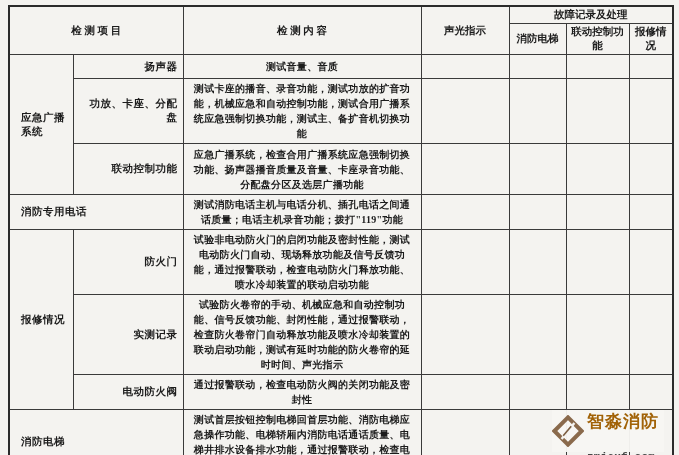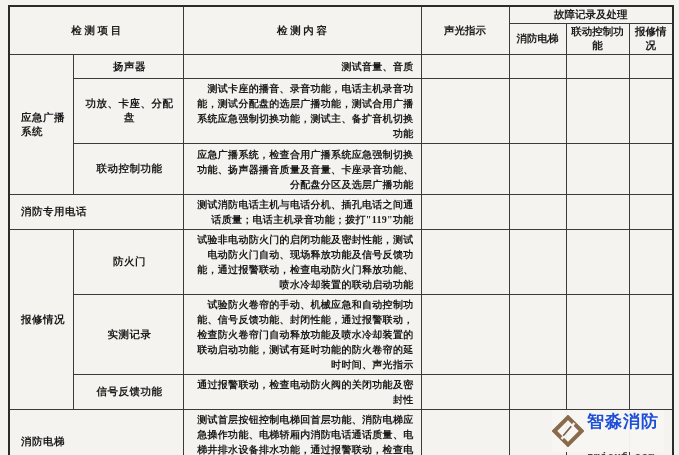--- a/index.html
+++ b/index.html
@@ -17,35 +17,35 @@
   }
   .grid th,.grid td{
     border:1px solid #3a3a3a;
     padding:2px 5px;
     font-weight:bold;
     vertical-align:middle;
     overflow:hidden;
   }
   .grid th{font-size:10.5px;text-align:center;padding:1px 2px;}
   td.sys{font-size:10.5px;text-align:left;padding-left:11px;letter-spacing:.5px;}
-  td.item{font-size:10.5px;text-align:center;padding-left:8px;letter-spacing:.5px;}
-  td.content{font-size:10px;line-height:15px;text-align:right;padding:2px 7px;letter-spacing:.3px;}
+  td.item{font-size:10.5px;text-align:right;padding-left:8px;letter-spacing:.5px;}
+  td.content{font-size:10px;line-height:15px;text-align:center;padding:2px 7px;letter-spacing:.3px;}
   td.blank{padding:0;}
   .hdr-split{border-bottom:1px solid #3a3a3a;}
   
   .logo{
     position:absolute;left:552px;top:410px;width:112px;height:42px;
     display:flex;align-items:flex-start;
     background:rgba(247,246,243,0.96);
   }
   .logo-icon{flex:0 0 auto;margin-top:5px;}
   .logo-texts{display:flex;flex-direction:column;margin-left:3px;margin-top:2px;}
   .logo-title{
     font-family:"Liberation Sans","DejaVu Sans",sans-serif;
-    font-size:17px;font-weight:bold;color:#1d4ed8;letter-spacing:1px;line-height:19px;
+    font-size:17px;font-weight:bold;color:#a16207;letter-spacing:1px;line-height:19px;
   }
   .logo-url{
     font-family:"Liberation Mono","DejaVu Sans Mono",monospace;
     font-size:11px;font-weight:bold;color:#474747;line-height:12px;letter-spacing:.2px;margin-top:20px;
   }
 </style>
 </head>
 <body>
 
 <table class="grid">
@@ -76,21 +76,21 @@
       <td rowspan="3" class="sys">应急广播系统</td>
       <td class="item">扬声器</td>
       <td class="content">测试音量、音质</td>
       <td class="blank"></td>
       <td class="blank"></td>
       <td class="blank"></td>
       <td class="blank"></td>
     </tr>
     <tr style="height:52px">
       <td class="item">功放、卡座、分配盘</td>
-      <td class="content">测试卡座的播音、录音功能，电话主机录音功能，测试分配盘的选层广播功能，测试合用广播系统应急强制切换功能，测试主、备扩音机切换功能</td>
+      <td class="content">测试卡座的播音、录音功能，测试功放的扩音功能，机械应急和自动控制功能，测试合用广播系统应急强制切换功能，测试主、备扩音机切换功能</td>
       <td class="blank"></td>
       <td class="blank"></td>
       <td class="blank"></td>
       <td class="blank"></td>
     </tr>
     <tr style="height:51px">
       <td class="item">联动控制功能</td>
       <td class="content">应急广播系统，检查合用广播系统应急强制切换功能、扬声器播音质量及音量、卡座录音功能、分配盘分区及选层广播功能</td>
       <td class="blank"></td>
       <td class="blank"></td>
@@ -116,21 +116,21 @@
     </tr>
     <tr style="height:64px">
       <td class="item">实测记录</td>
       <td class="content">试验防火卷帘的手动、机械应急和自动控制功能、信号反馈功能、封闭性能，通过报警联动，检查防火卷帘门自动释放功能及喷水冷却装置的联动启动功能，测试有延时功能的防火卷帘的延时时间、声光指示</td>
       <td class="blank"></td>
       <td class="blank"></td>
       <td class="blank"></td>
       <td class="blank"></td>
     </tr>
     <tr style="height:20px">
-      <td class="item">信号反馈功能</td>
+      <td class="item">电动防火阀</td>
       <td class="content">通过报警联动，检查电动防火阀的关闭功能及密封性</td>
       <td class="blank"></td>
       <td class="blank"></td>
       <td class="blank"></td>
       <td class="blank"></td>
     </tr>
     <tr style="height:53px">
       <td colspan="2" class="sys">消防电梯</td>
       <td class="content">测试首层按钮控制电梯回首层功能、消防电梯应急操作功能、电梯轿厢内消防电话通话质量、电梯井排水设备排水功能，通过报警联动，检查电梯自动迫降功能</td>
       <td class="blank"></td>

